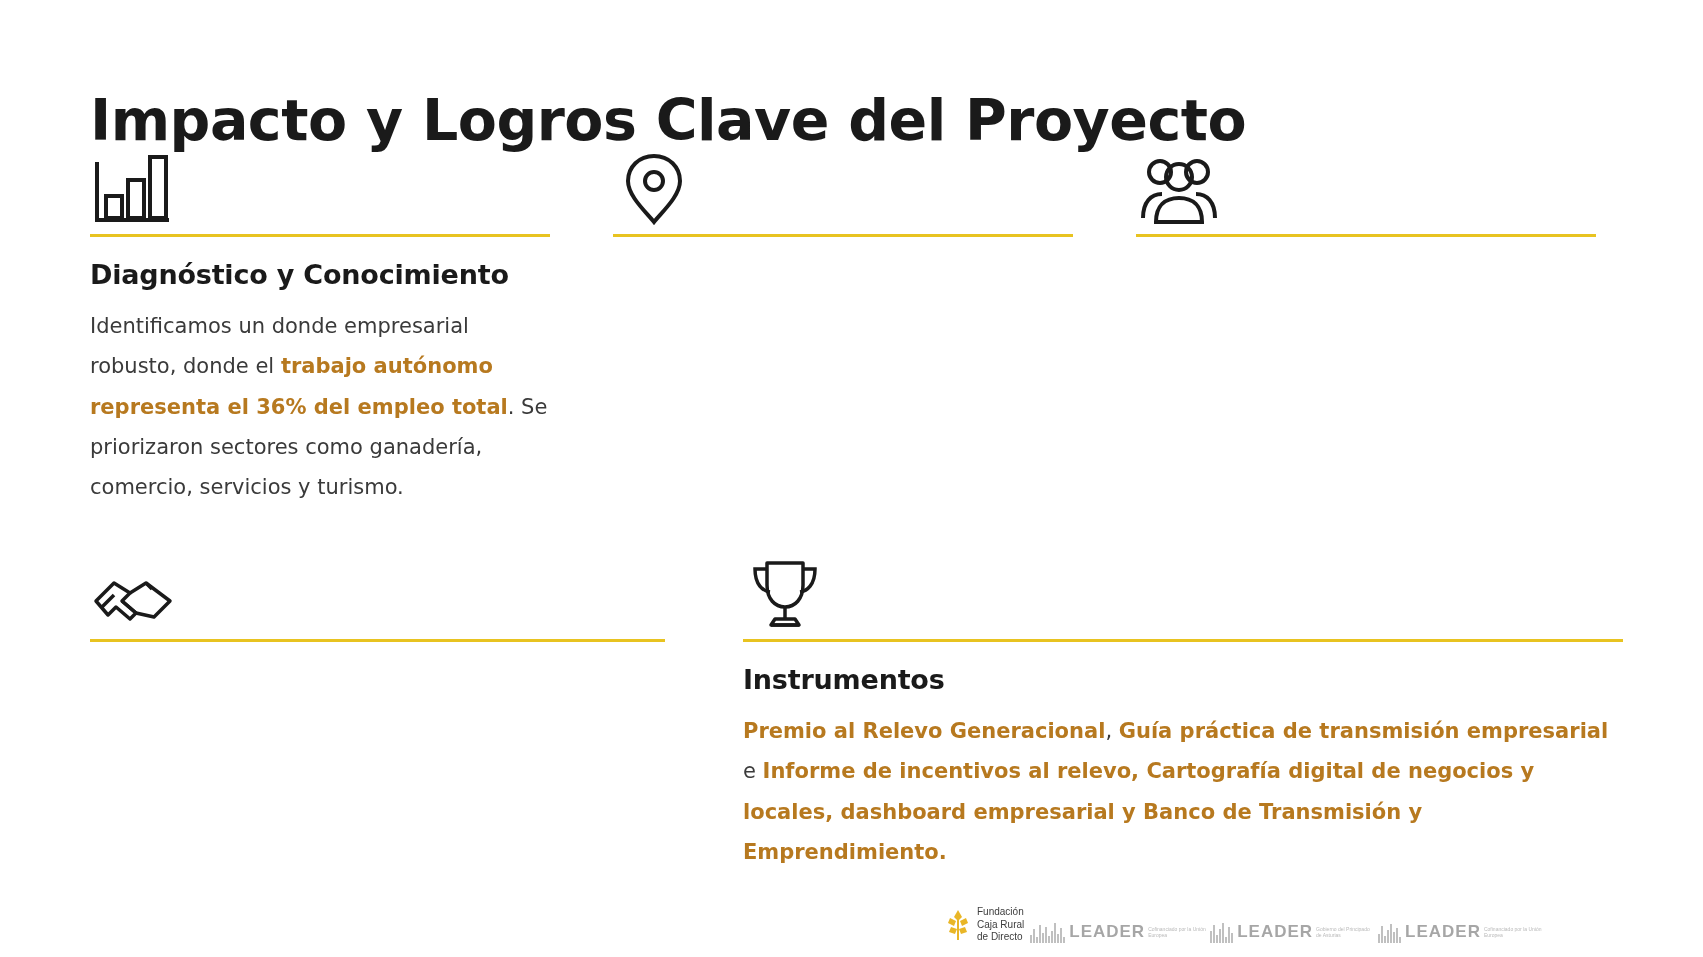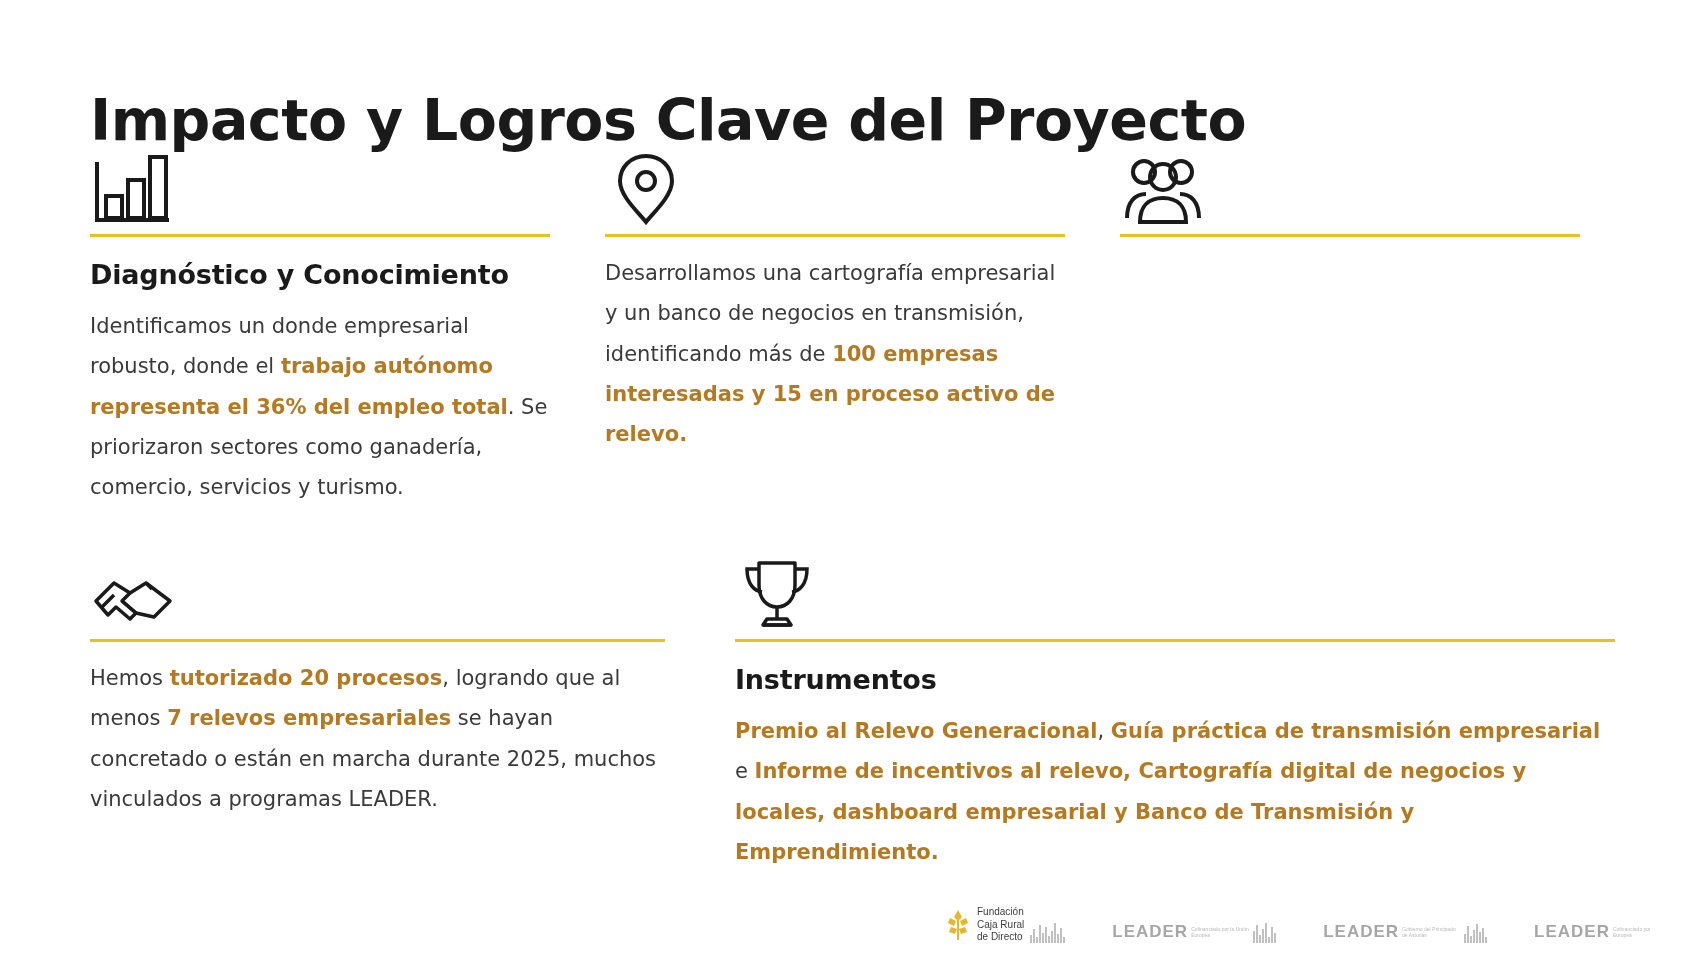--- a/index.html
+++ b/index.html
@@ -25,21 +25,21 @@
     color: #1a1a1a;
     letter-spacing: -0.5px;
     font-family: "DejaVu Sans", sans-serif;
     margin-top: 32px;
   }
 
   
   .row {
     position: absolute;
     display: flex;
-    gap: 0px;
+    gap: 8px;
   }
   .row-top { left: 90px; top: 150px; width: 1545px; }
   .row-bottom { left: 90px; top: 555px; width: 1545px; }
 
   .card { position: relative; }
   .card-top { width: 515px; padding-right: 55px; }
   .card-bottom-1 { width: 645px; padding-right: 70px; }
   .card-bottom-2 { width: 900px; padding-right: 20px; }
 
   .icon-box {
@@ -111,21 +111,20 @@
     align-items: center;
     gap: 4px;
     overflow: hidden;
     filter: grayscale(100%);
     opacity: 0.55;
   }
   .leader-block {
     display: flex;
     align-items: center;
     gap: 3px;
-    margin-left: 43px;
   }
   .leader-word {
     font-size: 17px;
     font-weight: bold;
     letter-spacing: 1px;
     color: #555;
     font-family: "Liberation Sans", sans-serif;
   }
   .leader-mini {
     font-size: 5px;
@@ -170,23 +169,20 @@
     </div>
 
     <div class="card card-top">
       <div class="icon-box">
         <svg width="78" height="78" viewBox="0 0 78 78">
           <path d="M39 6 C24 6 13 17 13 31 C13 46 31 62 39 72 C47 62 65 46 65 31 C65 17 54 6 39 6 Z" fill="none" stroke="#1a1a1a" stroke-width="4"></path>
           <circle cx="39" cy="31" r="9" fill="none" stroke="#1a1a1a" stroke-width="4"></circle>
         </svg>
       </div>
       <div class="rule rule-top"></div>
-      <div class="card-body">
-        <span>Desarrollamos una cartografía empresarial y un banco de negocios en transmisión, identificando más de </span><span class="hl">100 empresas interesadas y 15 en proceso activo de relevo.</span>
-      </div>
     </div>
 
     <div class="card card-top">
       <div class="icon-box">
         <svg width="82" height="72" viewBox="0 0 82 72">
           <circle cx="22" cy="16" r="11" fill="none" stroke="#1a1a1a" stroke-width="4"></circle>
           <circle cx="59" cy="16" r="11" fill="none" stroke="#1a1a1a" stroke-width="4"></circle>
           <circle cx="41" cy="21" r="13" fill="none" stroke="#1a1a1a" stroke-width="4"></circle>
           <path d="M5 62 C5 46 13 38 24 38" fill="none" stroke="#1a1a1a" stroke-width="4"></path>
           <path d="M77 62 C77 46 69 38 58 38" fill="none" stroke="#1a1a1a" stroke-width="4"></path>
@@ -203,23 +199,20 @@
       <div class="icon-box">
         <svg width="82" height="62" viewBox="0 0 82 62">
           <path d="M4 30 L22 12 L38 22 L30 30 L44 42 L38 48 L24 36 L16 44 Z" fill="none" stroke="#1a1a1a" stroke-width="3.5" stroke-linejoin="round"></path>
           <path d="M38 22 L54 12 L78 30 L62 46 L44 42" fill="none" stroke="#1a1a1a" stroke-width="3.5" stroke-linejoin="round"></path>
           <path d="M30 30 L44 42" fill="none" stroke="#1a1a1a" stroke-width="3.5"></path>
           <path d="M54 12 L60 18" fill="none" stroke="#1a1a1a" stroke-width="3.5"></path>
           <path d="M10 36 L22 24" fill="none" stroke="#1a1a1a" stroke-width="3.5"></path>
         </svg>
       </div>
       <div class="rule rule-b1"></div>
-      <div class="card-body">
-        <span>Hemos </span><span class="hl">tutorizado 20 procesos</span><span>, logrando que al menos </span><span class="hl">7 relevos empresariales</span><span> se hayan concretado o están en marcha durante 2025, muchos vinculados a programas LEADER.</span>
-      </div>
     </div>
 
     <div class="card card-bottom-2">
       <div class="icon-box">
         <svg width="80" height="76" viewBox="0 0 80 76">
           <path d="M22 6 H58 V28 C58 42 50 50 40 50 C30 50 22 42 22 28 Z" fill="none" stroke="#1a1a1a" stroke-width="3.5" stroke-linejoin="round"></path>
           <path d="M22 12 H10 C10 28 18 34 25 35" fill="none" stroke="#1a1a1a" stroke-width="3.5"></path>
           <path d="M58 12 H70 C70 28 62 34 55 35" fill="none" stroke="#1a1a1a" stroke-width="3.5"></path>
           <path d="M40 50 V62" fill="none" stroke="#1a1a1a" stroke-width="3.5"></path>
           <path d="M26 68 H54" fill="none" stroke="#1a1a1a" stroke-width="3.5"></path>

